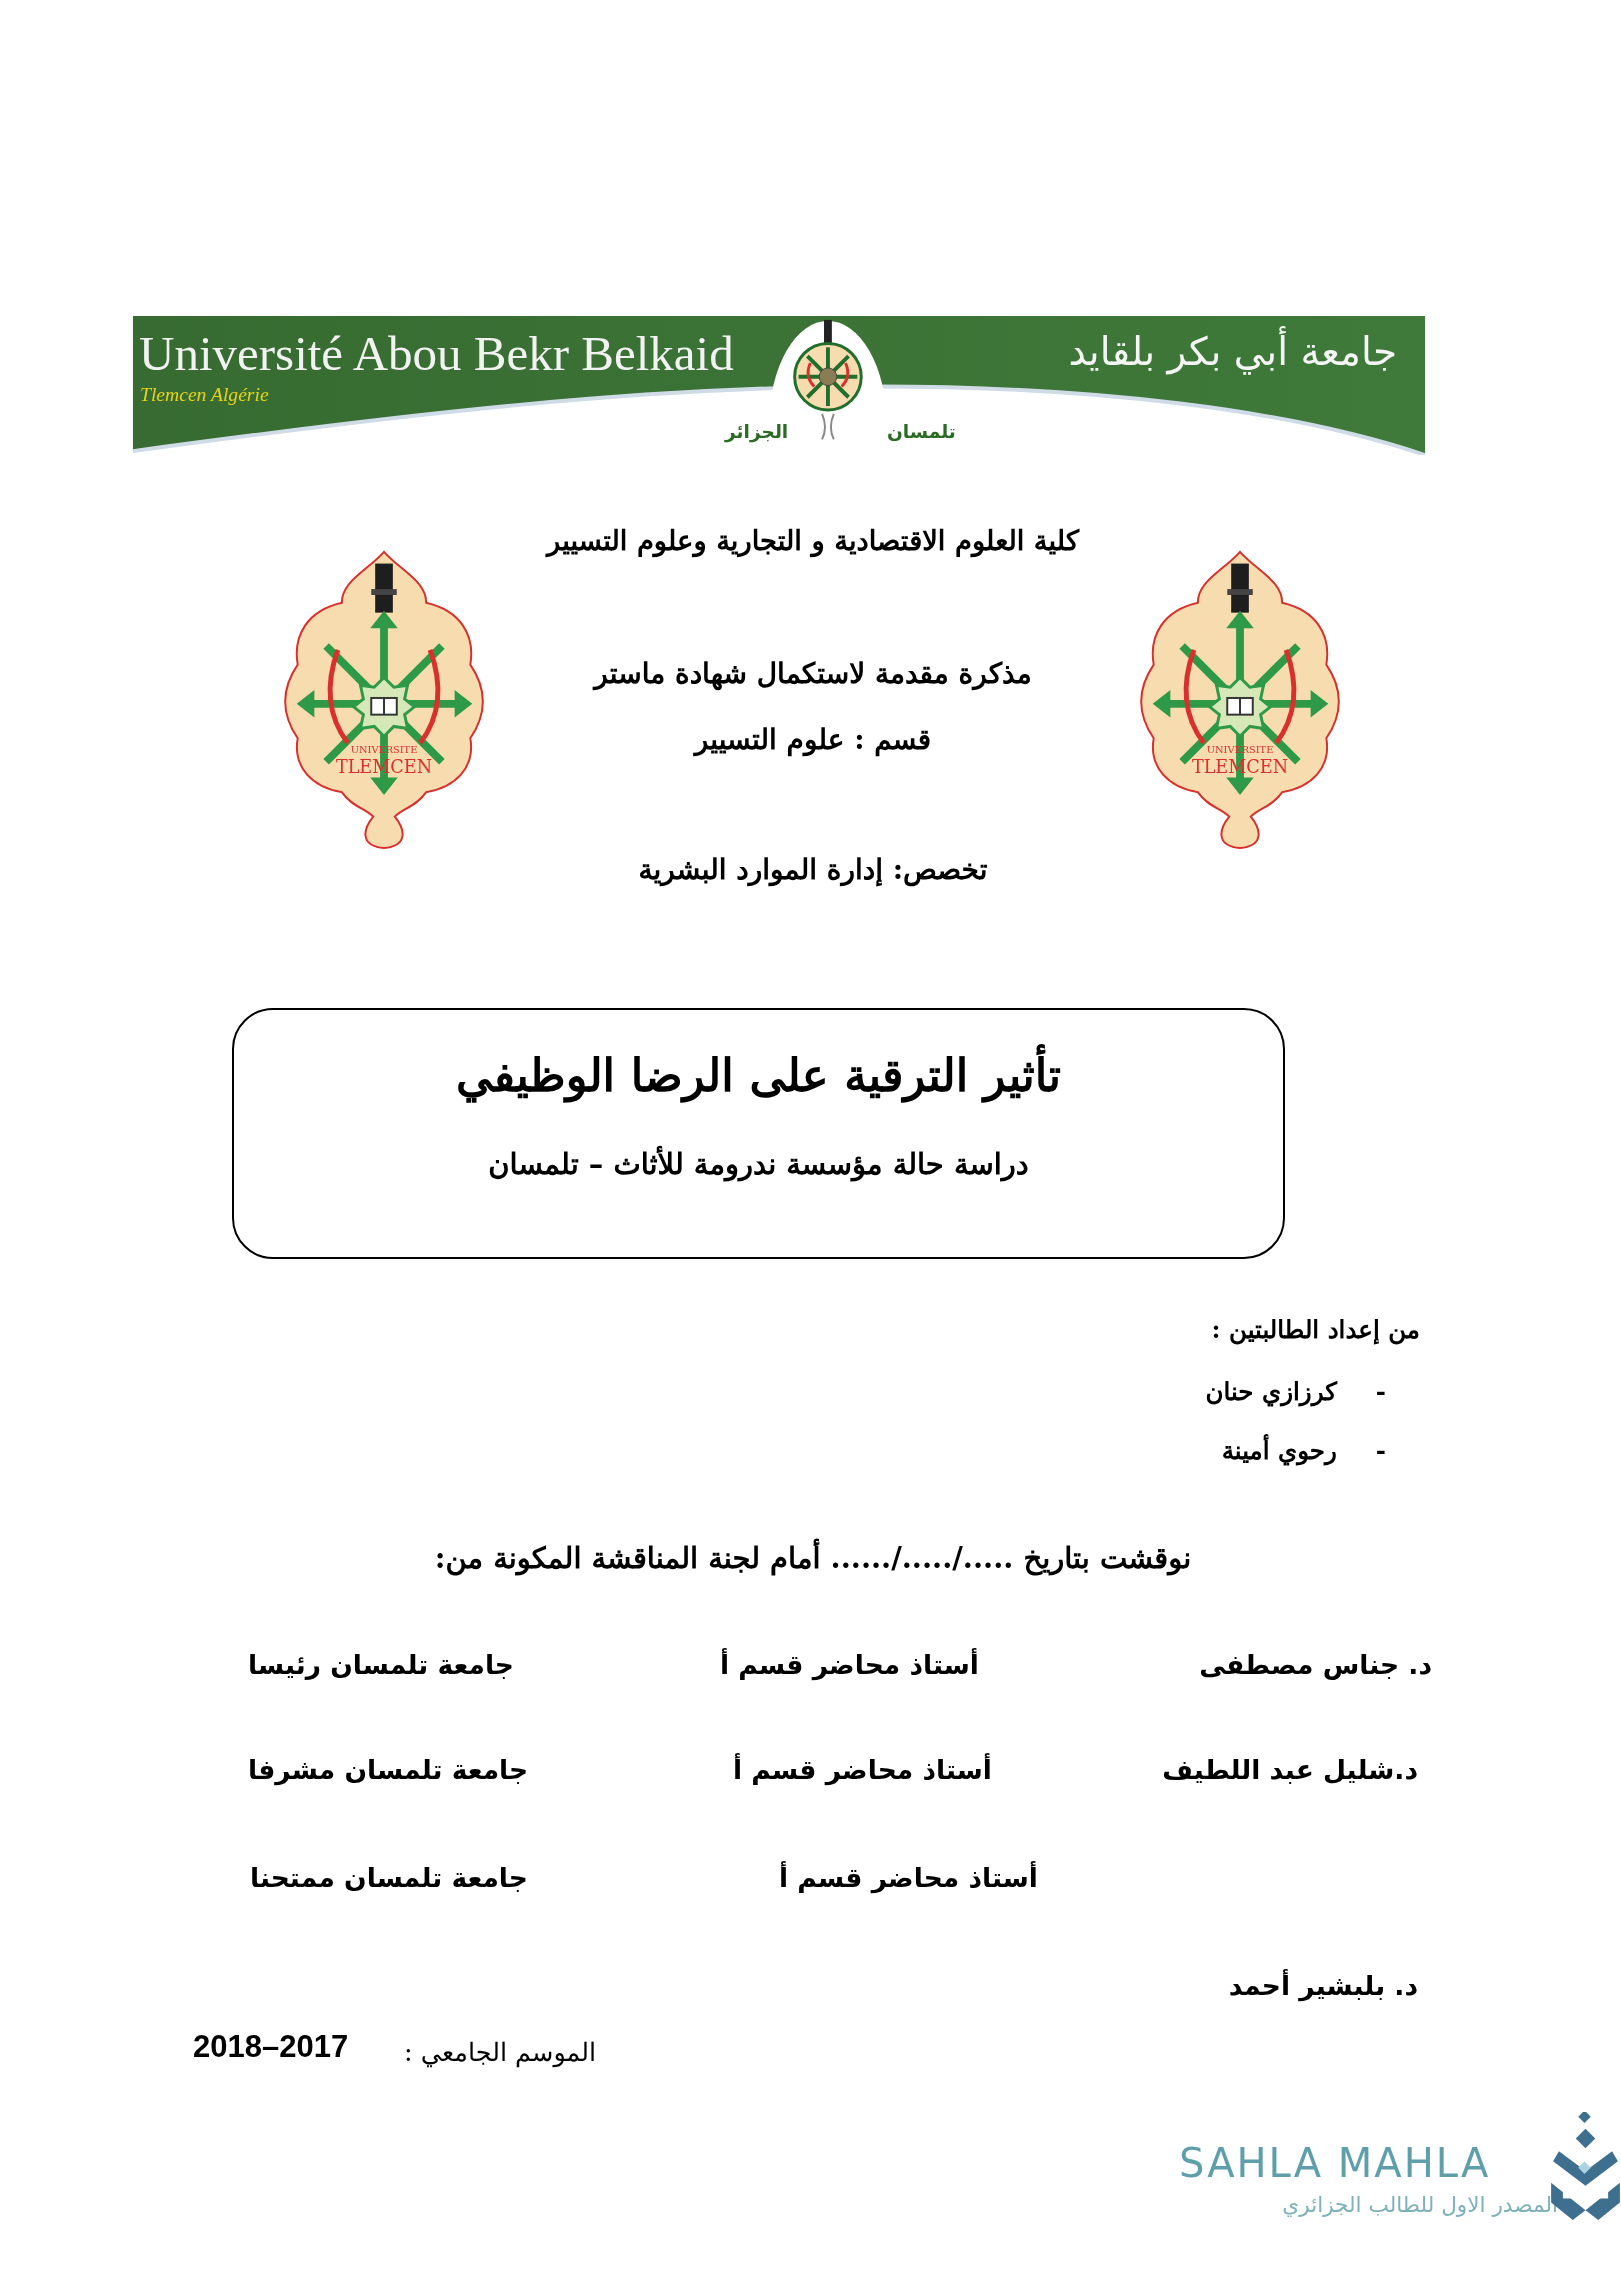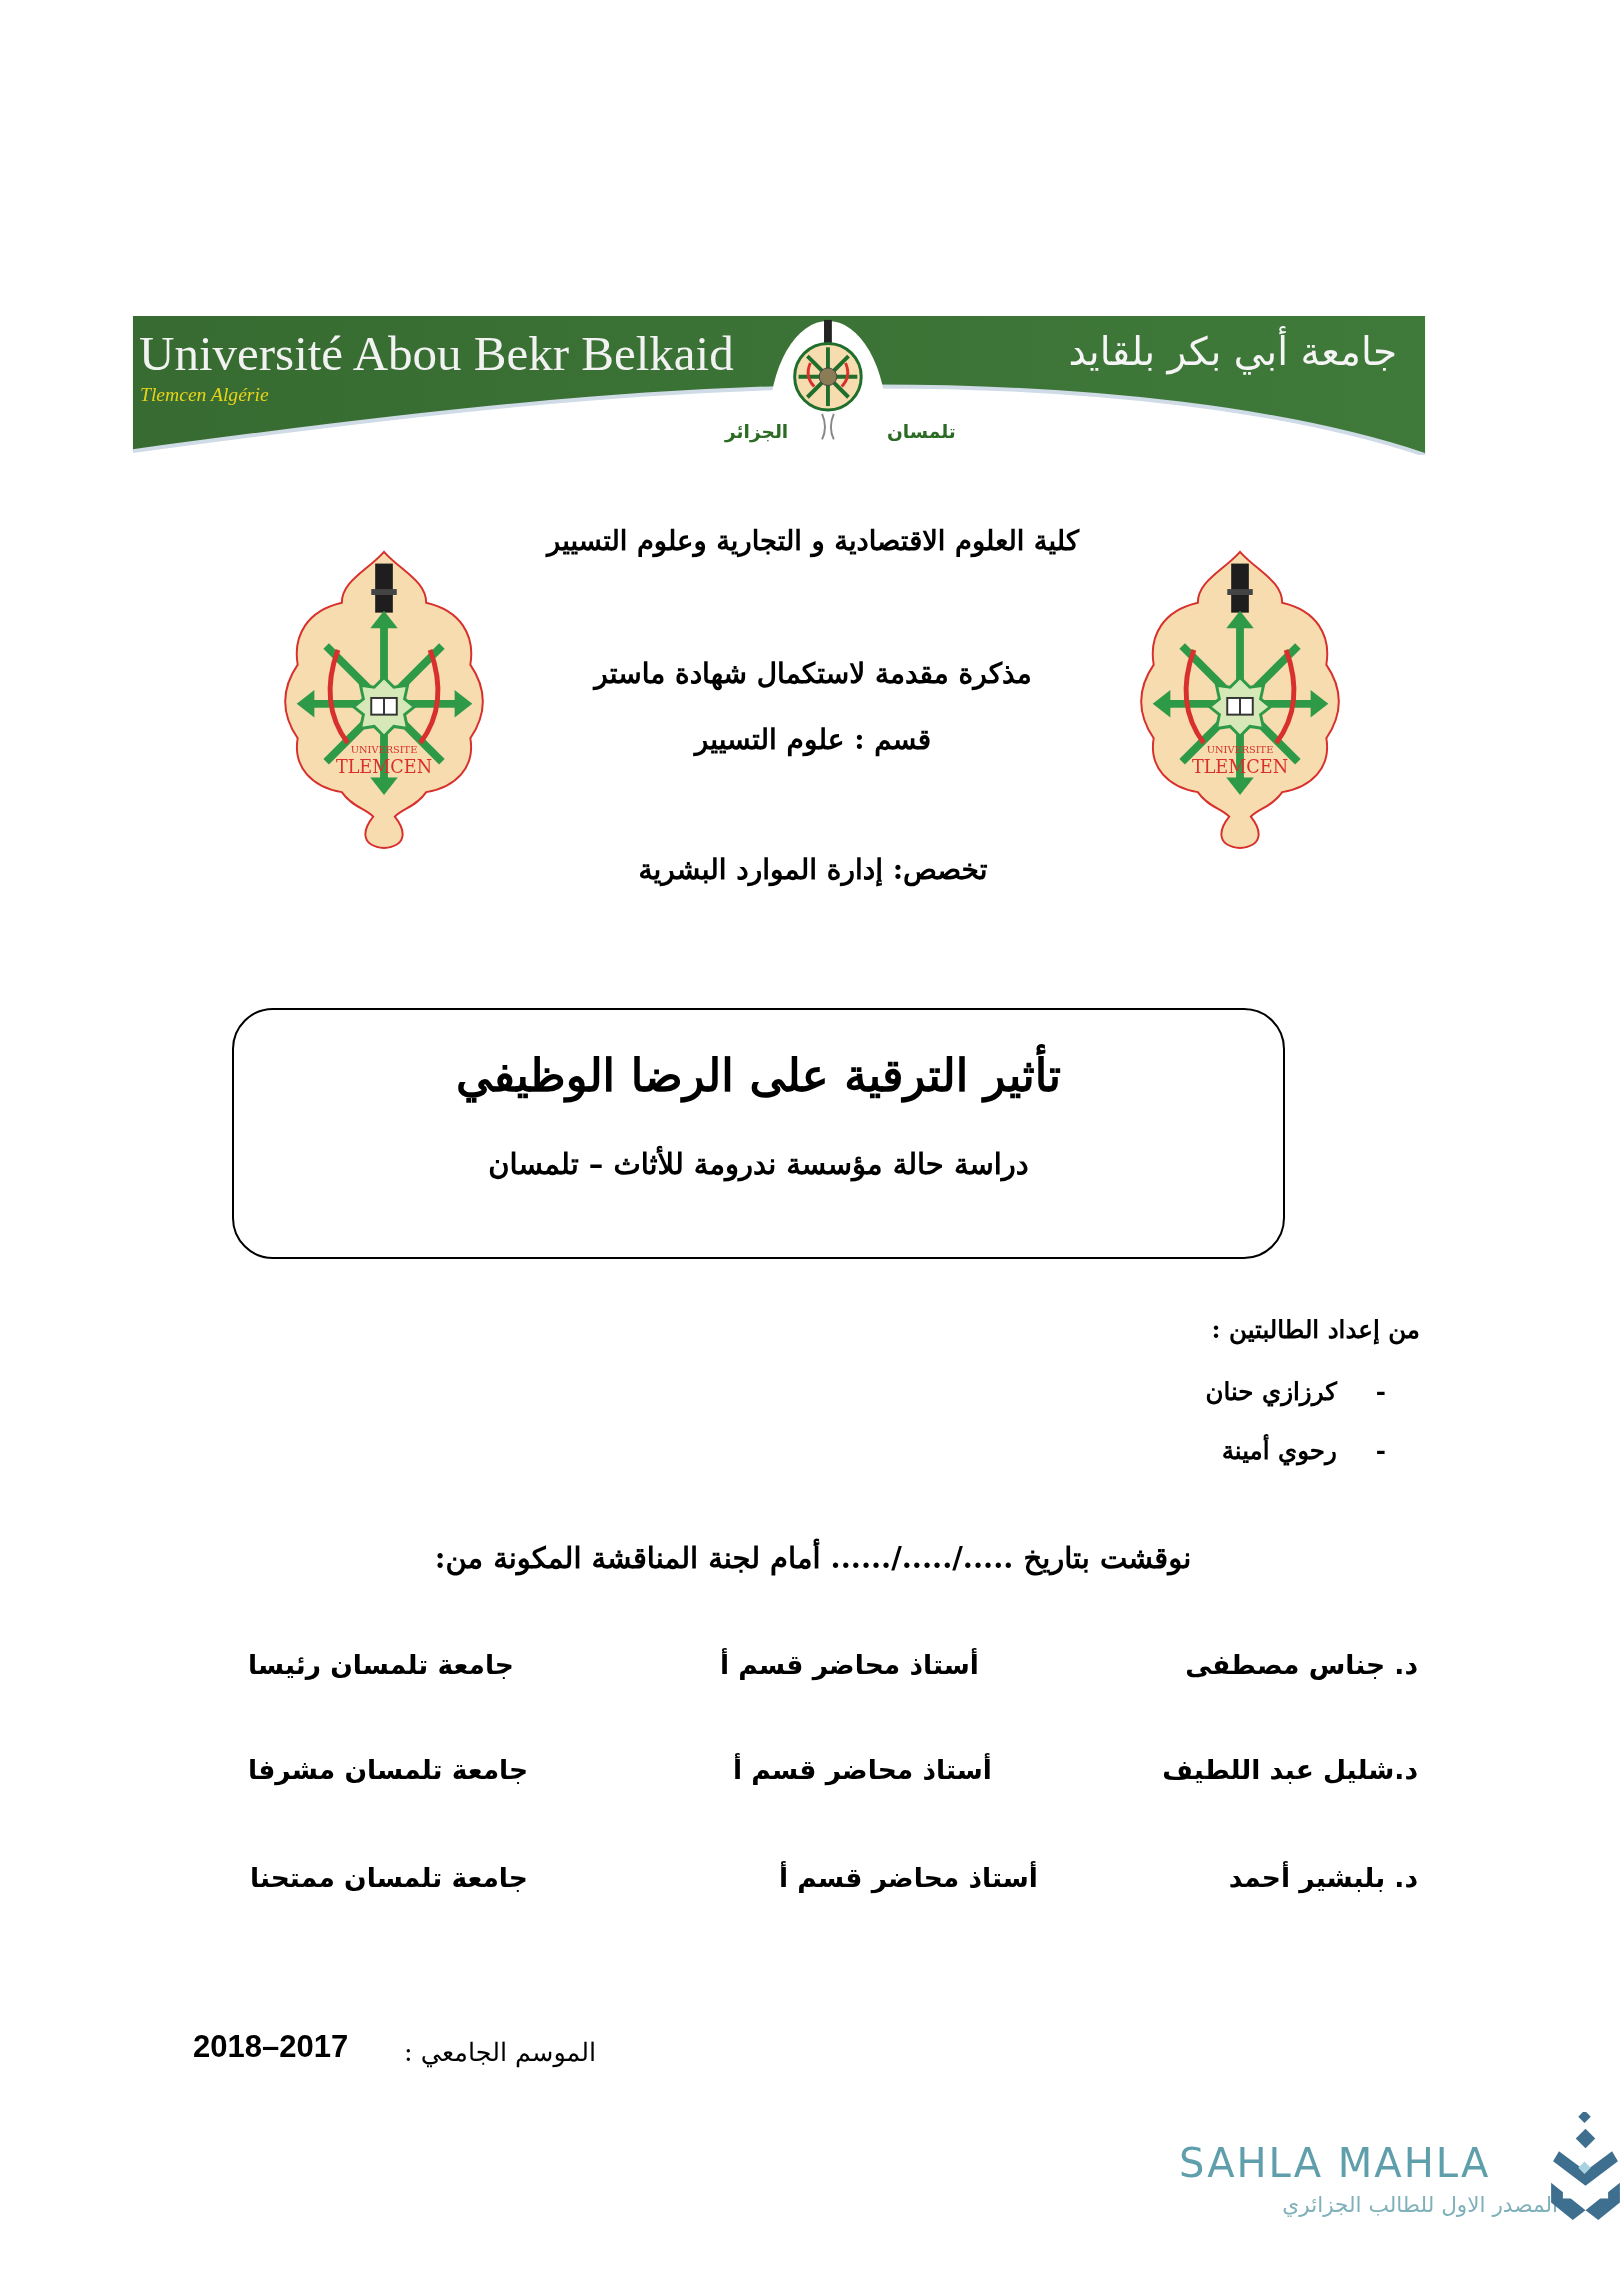--- a/index.html
+++ b/index.html
@@ -170,29 +170,29 @@
   <span class="dash">-</span>
   <span class="student">كرزازي حنان</span>
 </div>
 <div class="abs rtl" style="right:235px; top:1436px; display:flex; gap:39px; align-items:center;">
   <span class="dash">-</span>
   <span class="student">رحوي  أمينة</span>
 </div>
 
 <div class="abs defense t-center rtl">نوقشت بتاريخ ...../...../...... أمام لجنة المناقشة المكونة من:</div>
 
-<div class="abs rtl jury-cell" style="right:203px; top:1649px;">د. جناس مصطفى</div>
+<div class="abs rtl jury-cell" style="right:189px; top:1649px;">د. جناس مصطفى</div>
 <div class="abs rtl jury-cell" style="left:720px; top:1649px;">أستاذ محاضر قسم أ</div>
 <div class="abs rtl jury-cell" style="left:248px; top:1649px;">جامعة تلمسان رئيسا</div>
 
 <div class="abs rtl jury-cell" style="right:203px; top:1754px;">د.شليل عبد اللطيف</div>
 <div class="abs rtl jury-cell" style="left:733px; top:1754px;">أستاذ محاضر قسم أ</div>
 <div class="abs rtl jury-cell" style="left:248px; top:1754px;">جامعة تلمسان مشرفا</div>
 
-<div class="abs rtl jury-cell" style="right:203px; top:1862px;">د. بلبشير أحمد</div>
+<div class="abs rtl jury-cell" style="right:203px; top:1970px;">د. بلبشير أحمد</div>
 <div class="abs rtl jury-cell" style="left:779px; top:1862px;">أستاذ محاضر قسم أ</div>
 <div class="abs rtl jury-cell" style="left:250px; top:1862px;">جامعة تلمسان ممتحنا</div>
 
 <div class="abs season-label rtl">الموسم الجامعي :</div>
 <div class="abs season-value">2018–2017</div>
 
 <div class="abs wm-text">SAHLA MAHLA</div>
 <div class="abs wm-sub rtl">المصدر الاول للطالب الجزائري</div>
 <svg class="abs wm-logo" viewBox="0 0 75 115">
   <rect x="32" y="0" width="9" height="9" transform="rotate(45 36 4)" fill="#3f6f8f"></rect>

